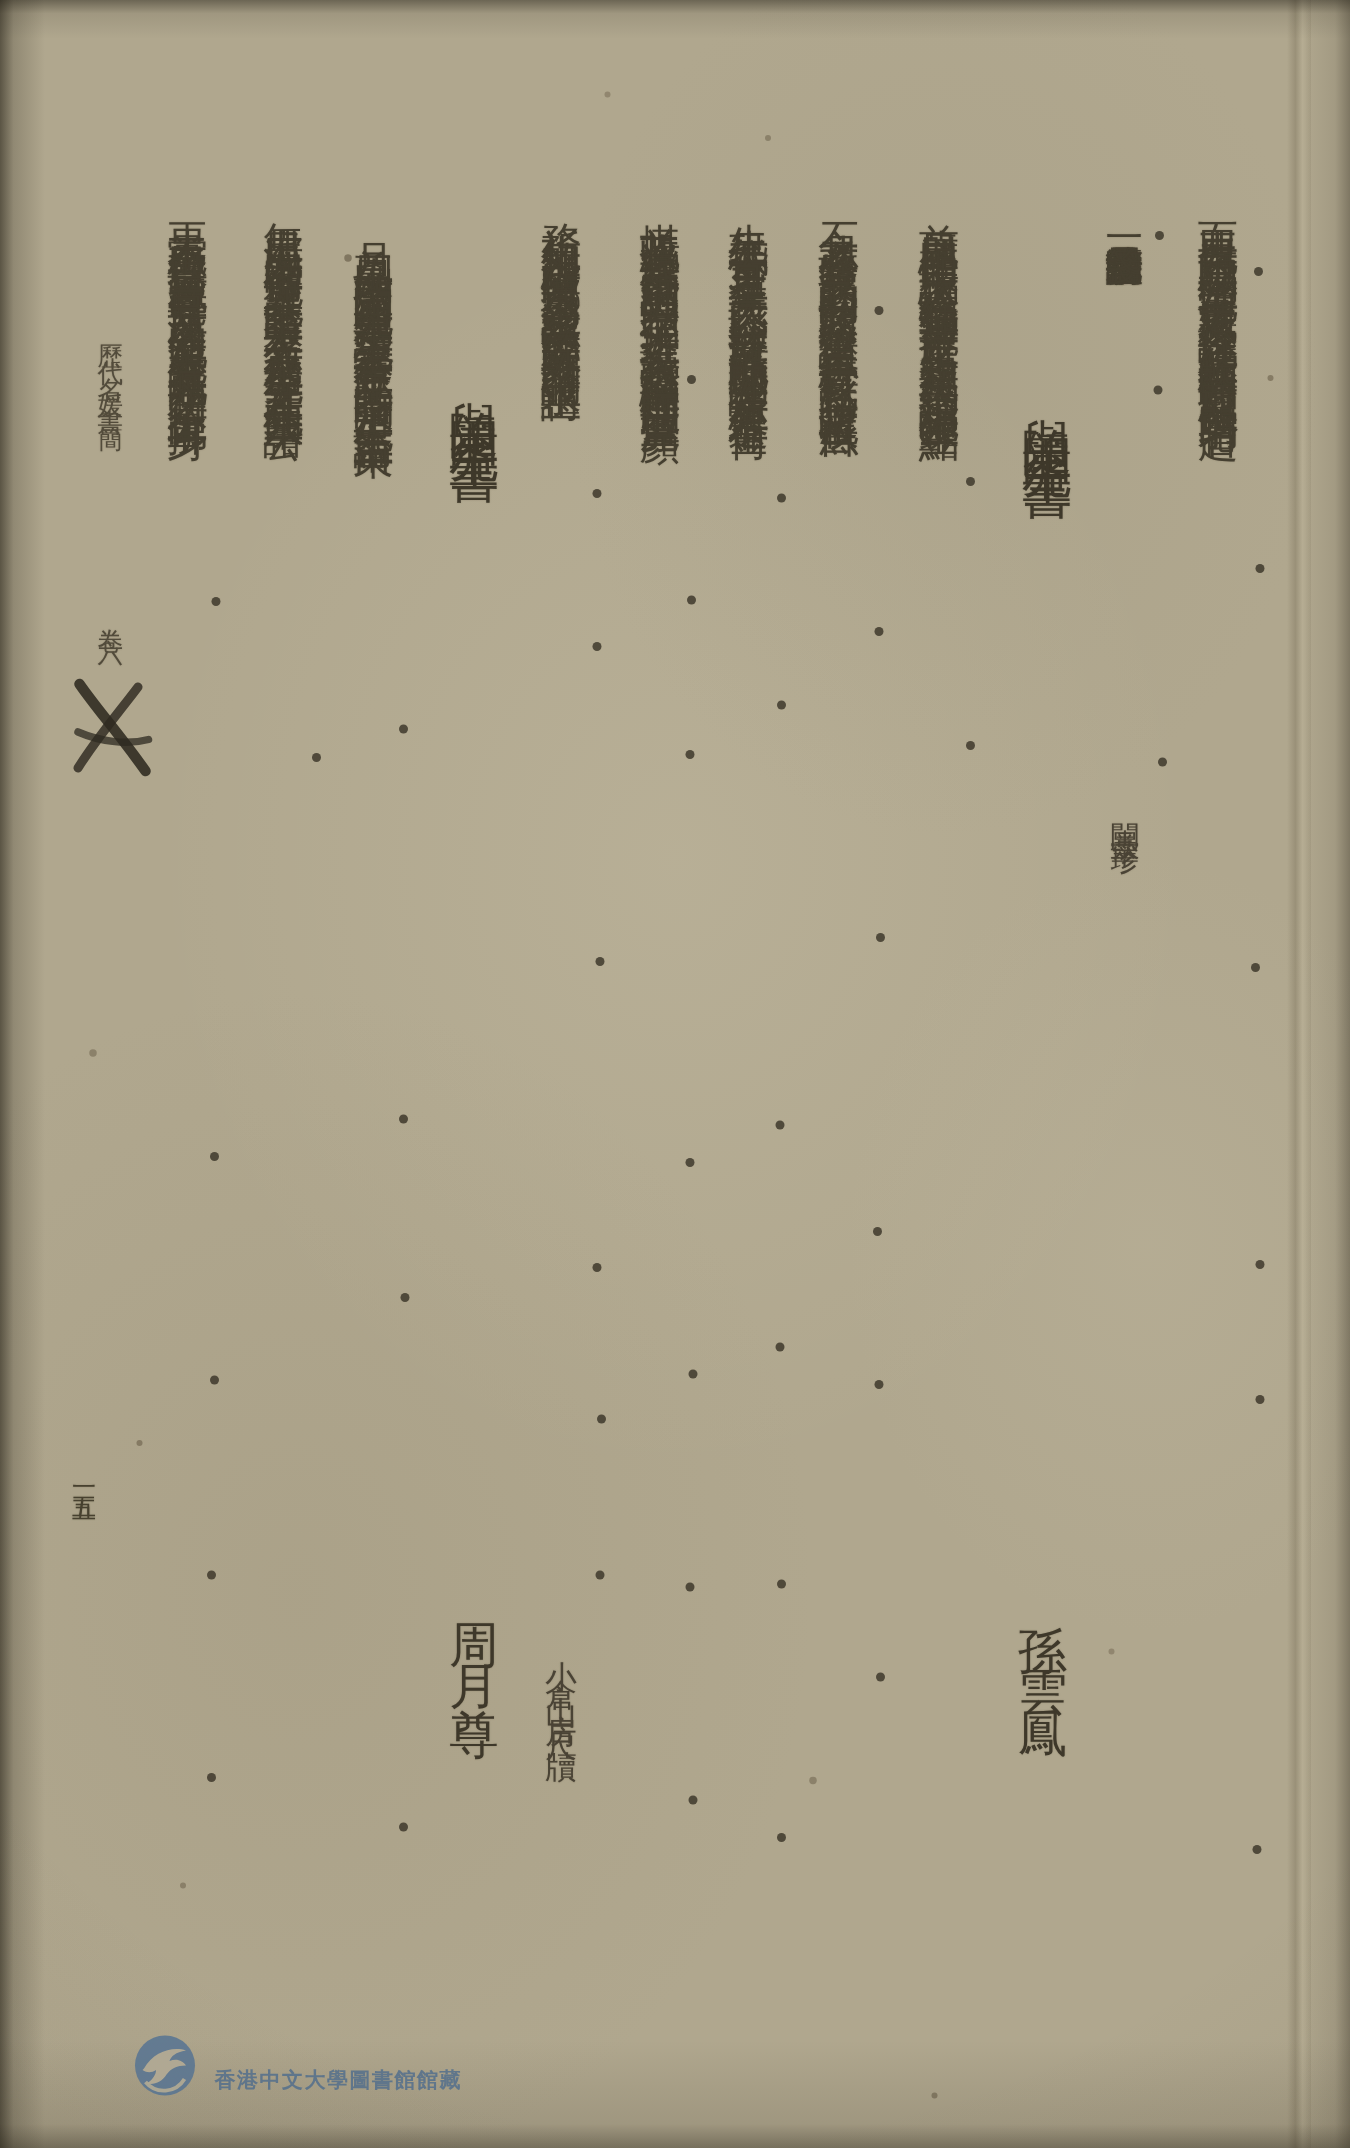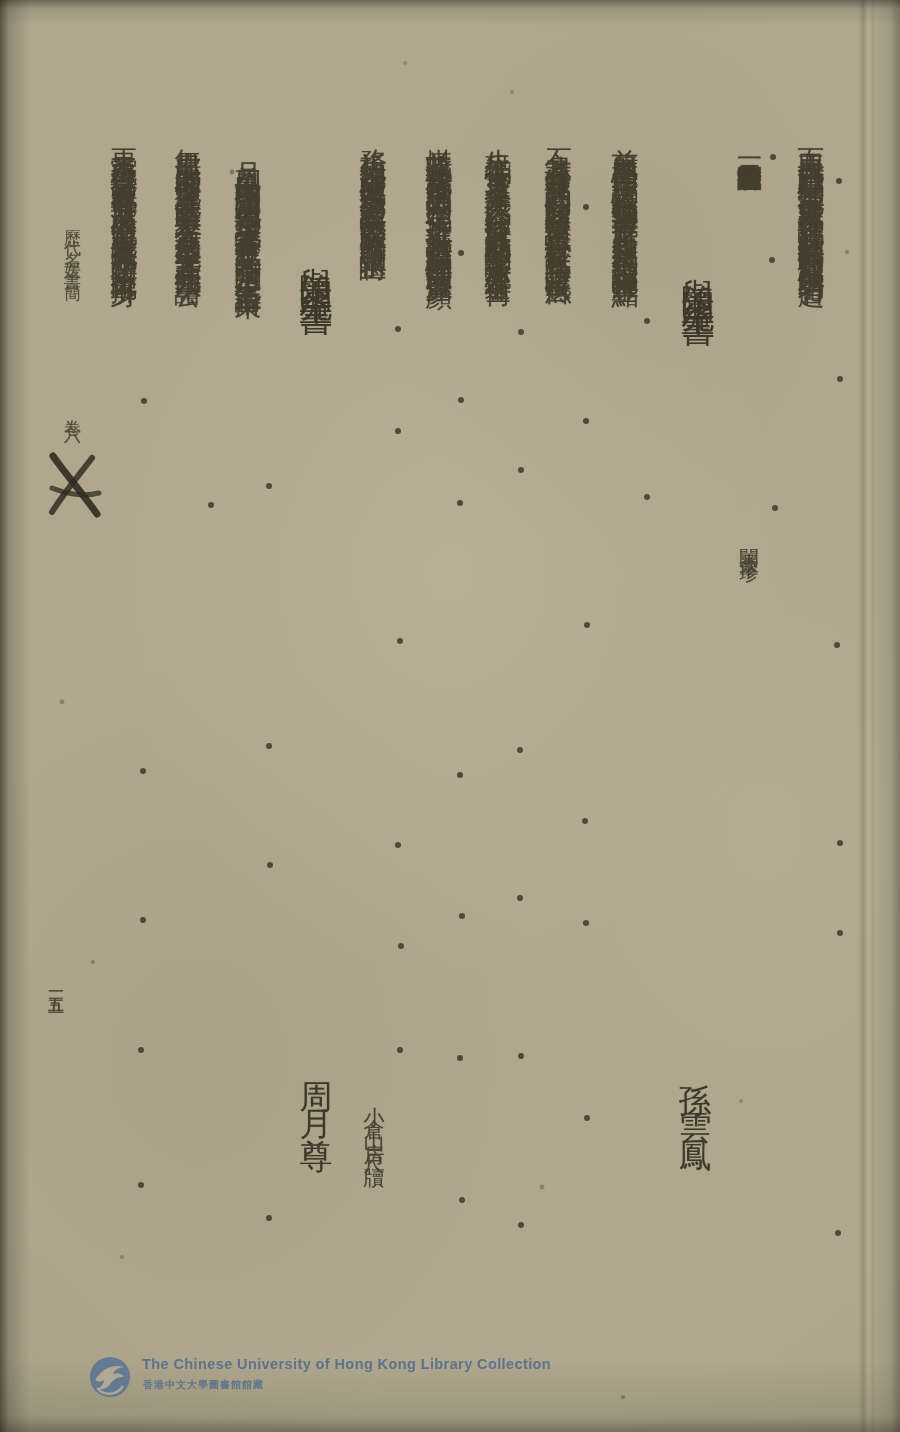--- a/index.html
+++ b/index.html
@@ -58,21 +58,21 @@
   .watermark{position:absolute;z-index:7;}
   .wm-en{
     position:absolute;left:142px;top:1356px;z-index:7;
     font-family:"Liberation Sans","DejaVu Sans",sans-serif;
     font-size:14.5px;font-weight:700;letter-spacing:.4px;
     color:rgba(78,107,140,.85);white-space:nowrap;
   }
   .wm-zh{
     position:absolute;left:143px;top:1378px;z-index:7;
     font-family:Liberation Sans, sans-serif;
-    font-size:10px;letter-spacing:1px;font-weight:700;
+    font-size:14px;letter-spacing:1px;font-weight:700;
     color:rgba(78,107,140,.80);white-space:nowrap;
   }
 </style>
 </head>
 <body>
 
 <div class="page">
 
   <div class="crease"></div>
   <div class="specks"></div>
@@ -153,17 +153,16 @@
       <div class="rdot" style="left: 140px; top: 917px;"></div>
       <div class="rdot" style="left: 138px; top: 1047px;"></div>
       <div class="rdot" style="left: 138px; top: 1182px;"></div>
     </div>
 
   <svg class="watermark" style="left:88px;top:1353px" width="46" height="48" viewBox="0 0 46 48">
     <circle cx="22" cy="24" r="20" fill="#537192" opacity="0.82"></circle>
     <path d="M8 26 C14 15 27 11 36 14 C29 15 26 18 25 21 C30 19 34 21 36 24 C30 24 26 26 23 30 C20 35 15 37 10 36 C14 33 16 30 16 27 C13 29 10 29 7 27 Z" fill="#b4ab93" opacity="0.95"></path>
     <path d="M9 35 A 16 16 0 0 0 35 33" stroke="#b4ab93" stroke-width="2.5" fill="none" opacity="0.9"></path>
   </svg>
-  <div class="wm-en">The Chinese University of Hong Kong Library Collection</div>
   <div class="wm-zh">香港中文大學圖書館館藏</div>
 
   <div class="shading"></div>
 </div>
 
 </body></html>

